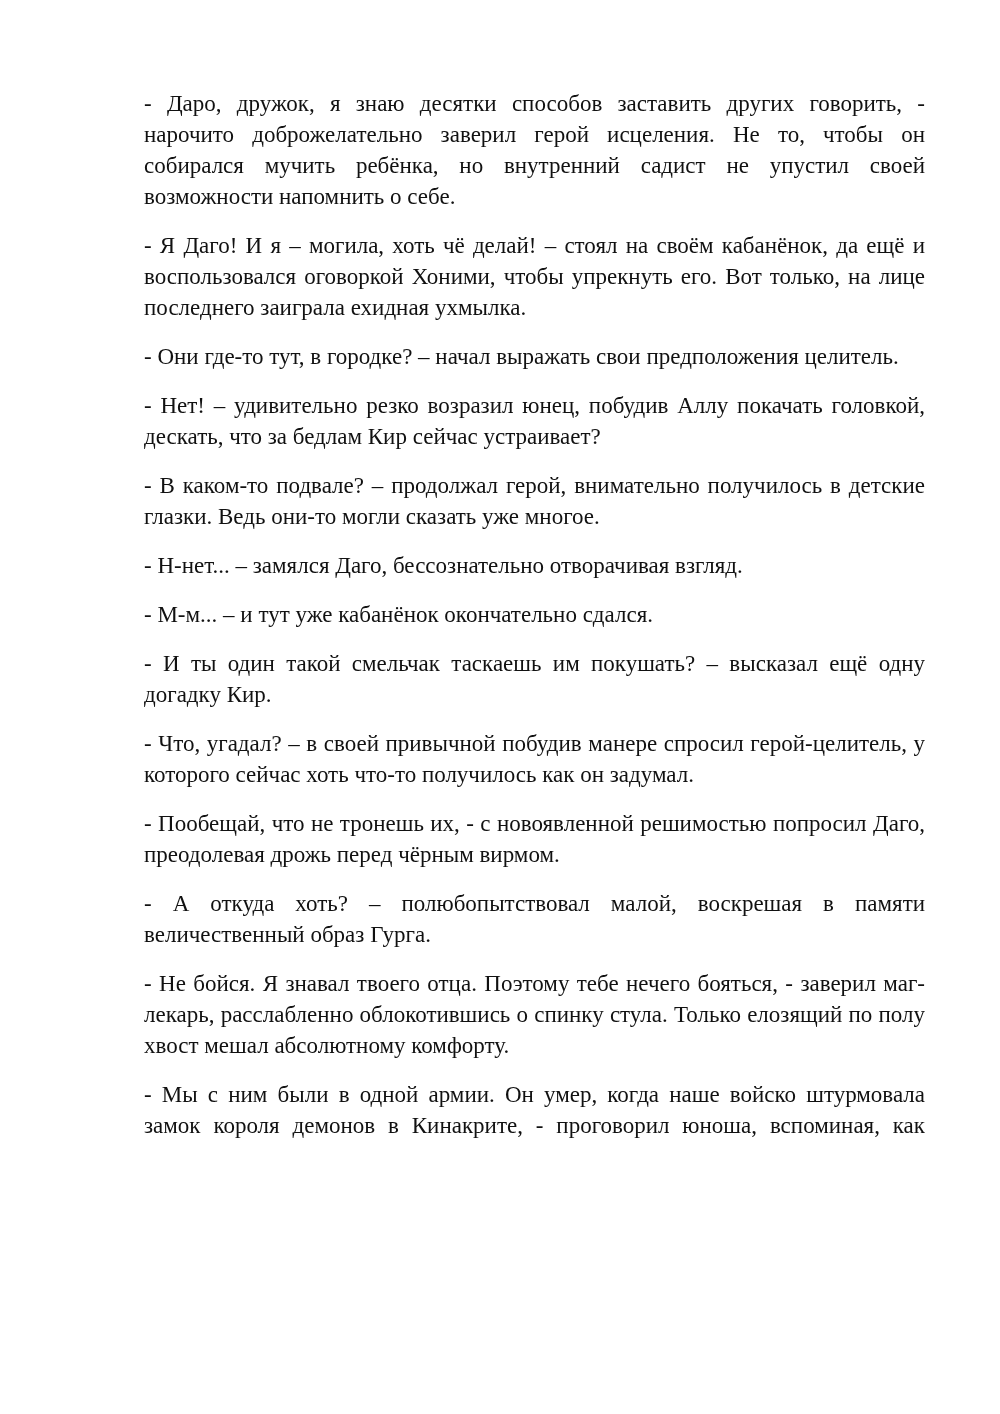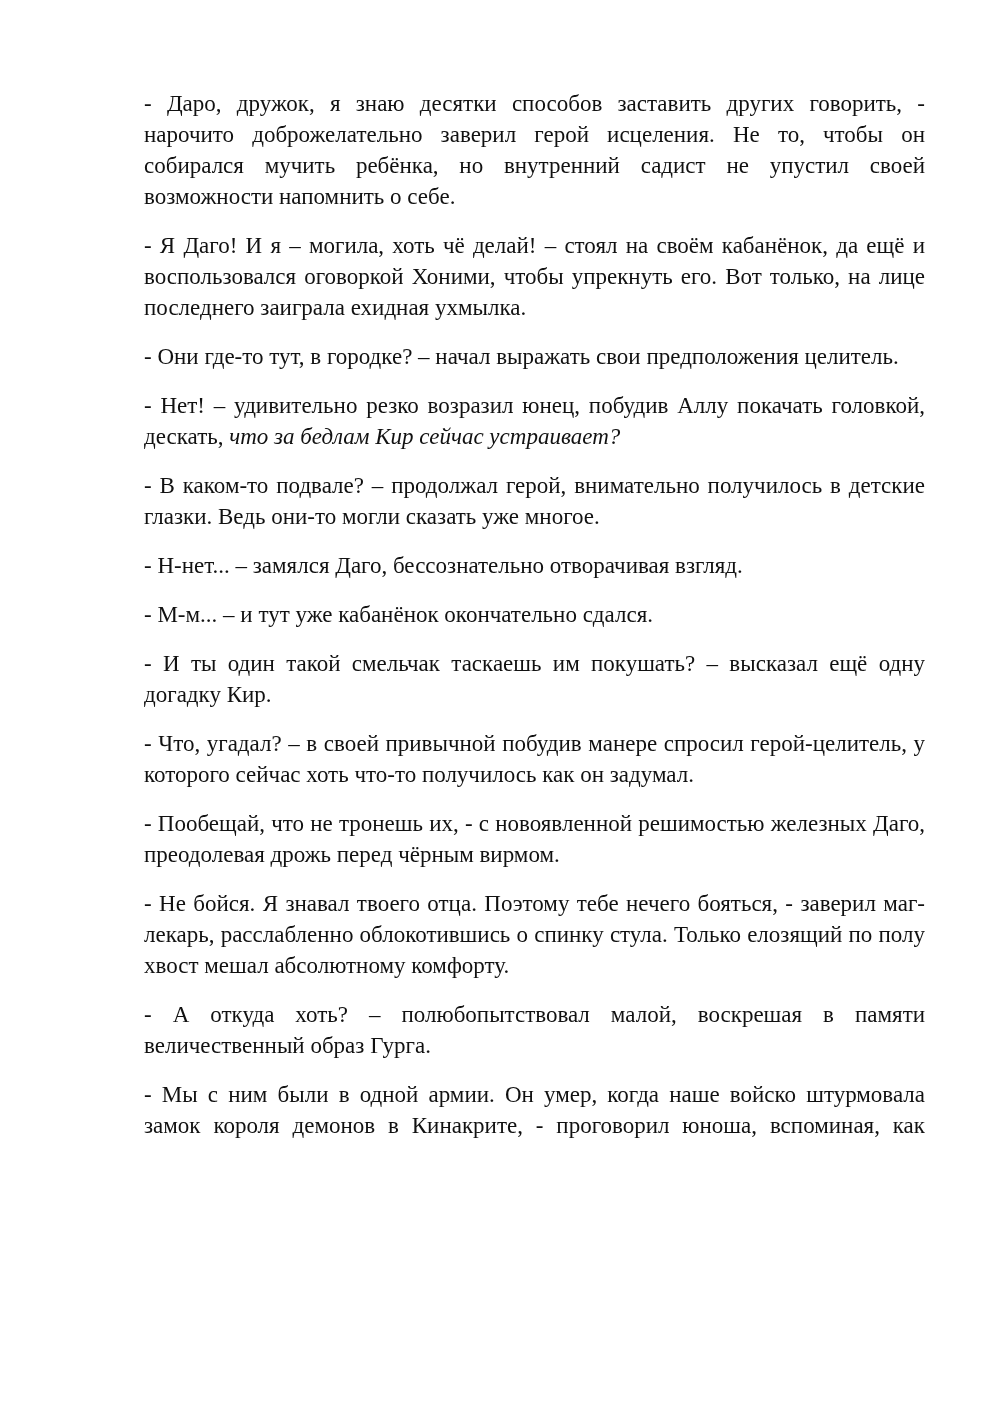--- a/index.html
+++ b/index.html
@@ -33,21 +33,20 @@
   }
   .text-block p {
     margin: 0 0 18px 0;
     padding: 0;
     text-indent: 0;
   }
   .text-block p:last-child {
     margin-bottom: 11px;
   }
   .run-italic {
-    font-style: italic;
   }
   .page-number {
     position: absolute;
     top: 1303px;
     left: 144px;
     width: 781px;
     text-align: center;
     font-family: "Liberation Sans", "DejaVu Sans", sans-serif;
     font-size: 21px;
     color: #737373;
@@ -60,19 +59,19 @@
   <div class="text-block" id="text-block">
       <p><span>- Даро, дружок, я знаю десятки способов заставить других говорить, - нарочито доброжелательно заверил герой исцеления. Не то, чтобы он собирался мучить ребёнка, но внутренний садист не упустил своей возможности напомнить о себе.</span></p>
       <p><span>- Я Даго! И я – могила, хоть чё делай! – стоял на своём кабанёнок, да ещё и воспользовался оговоркой Хоними, чтобы упрекнуть его. Вот только, на лице последнего заиграла ехидная ухмылка.</span></p>
       <p><span>- Они где-то тут, в городке? – начал выражать свои предположения целитель.</span></p>
       <p><span>- Нет! – удивительно резко возразил юнец, побудив Аллу покачать головкой, дескать, </span><span class="run-italic">что за бедлам Кир сейчас устраивает?</span></p>
       <p><span>- В каком-то подвале? – продолжал герой, внимательно получилось в детские глазки. Ведь они-то могли сказать уже многое.</span></p>
       <p><span>- Н-нет... – замялся Даго, бессознательно отворачивая взгляд.</span></p>
       <p><span>- М-м... – и тут уже кабанёнок окончательно сдался.</span></p>
       <p><span>- И ты один такой смельчак таскаешь им покушать? – высказал ещё одну догадку Кир.</span></p>
       <p><span>- Что, угадал? – в своей привычной побудив манере спросил герой-целитель, у которого сейчас хоть что-то получилось как он задумал.</span></p>
-      <p><span>- Пообещай, что не тронешь их, - с новоявленной решимостью железных Даго, преодолевая дрожь перед чёрным вирмом.</span></p>
+      <p><span>- Пообещай, что не тронешь их, - с новоявленной решимостью попросил Даго, преодолевая дрожь перед чёрным вирмом.</span></p>
+      <p><span>- А откуда хоть? – полюбопытствовал малой, воскрешая в памяти величественный образ Гурга.</span></p>
       <p><span>- Не бойся. Я знавал твоего отца. Поэтому тебе нечего бояться, - заверил маг-лекарь, расслабленно облокотившись о спинку стула. Только елозящий по полу хвост мешал абсолютному комфорту.</span></p>
-      <p><span>- А откуда хоть? – полюбопытствовал малой, воскрешая в памяти величественный образ Гурга.</span></p>
       <p><span>- Мы с ним были в одной армии. Он умер, когда наше войско штурмовала замок короля демонов в Кинакрите, - проговорил юноша, вспоминая, как оставил его отряд на гвардейцев Хакуо. Следовало бы догадаться, что Буллет не станет останавливаться на том, чтобы наслать на них одного лишь Тафиаса, и всё же, против короля демонов шансы железных кабанов были бы лишь немногим больше.</span></p>
     </div>
   <div class="page-number">80</div>
 </div>
 
 </body></html>

